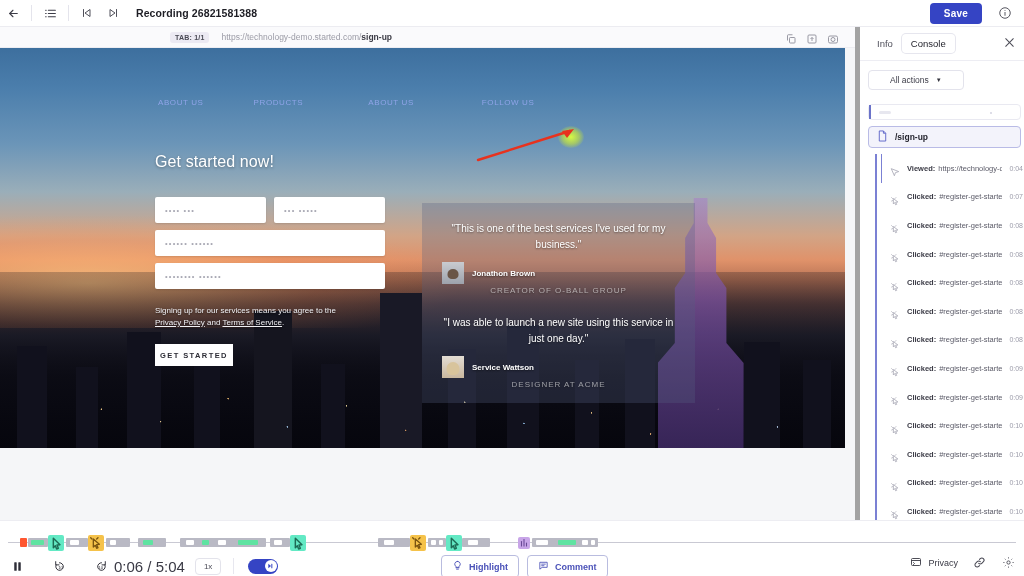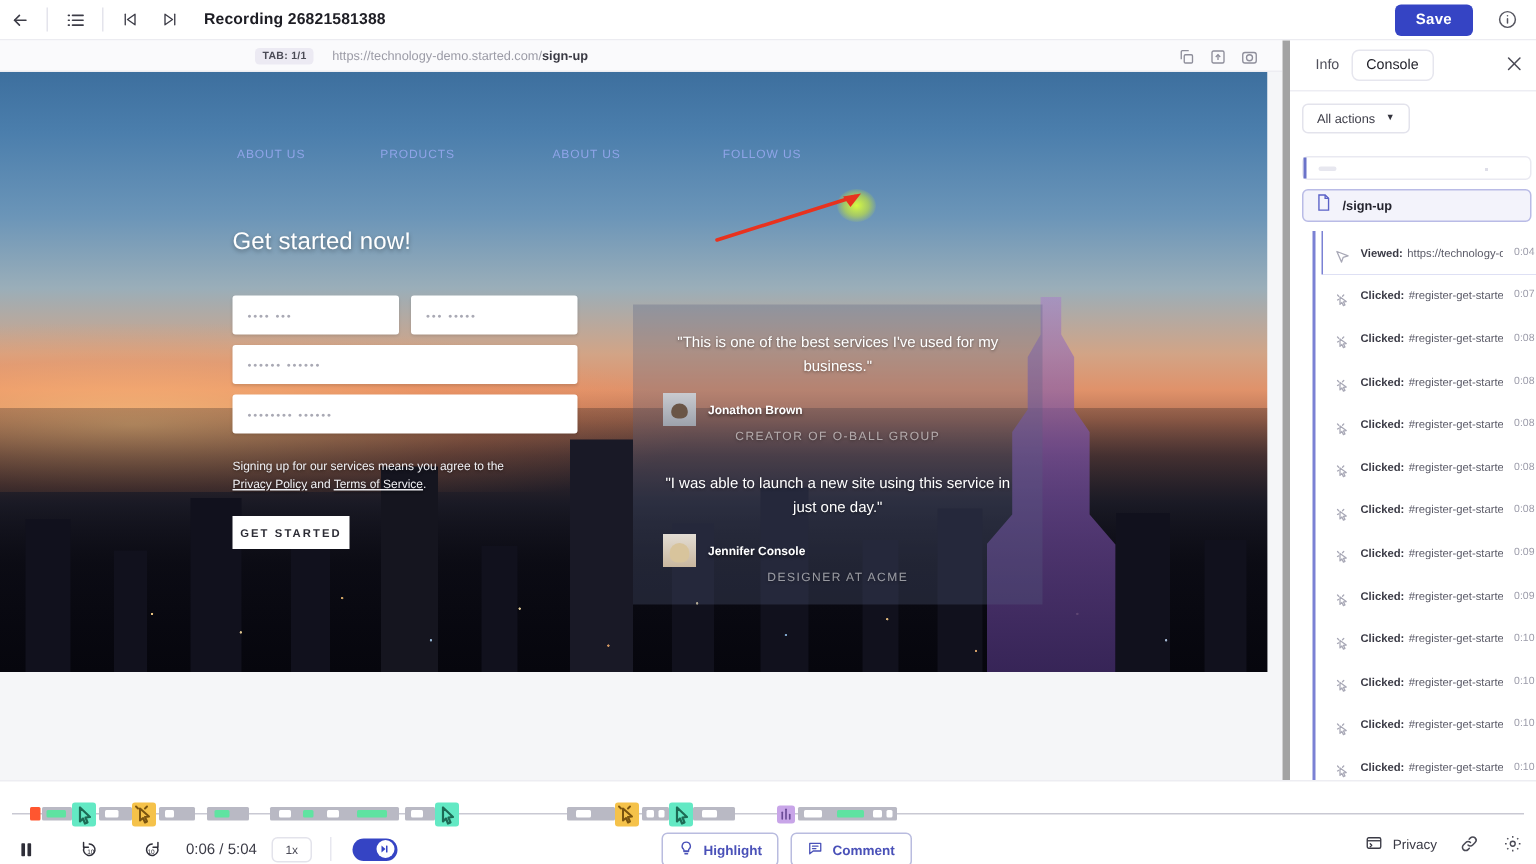--- a/index.html
+++ b/index.html
@@ -199,21 +199,21 @@
     border-bottom: 1px solid #ededf3;
   }
   .rp-tab {
     font-size: 9.5px; color: #51515c; padding: 4px 9px; border-radius: 4px; cursor: pointer;
   }
   .rp-tab.active { background: #fff; box-shadow: 0 0 0 1px #e6e6ee; color: #1d1d26; }
   .rp-close { margin-left: auto; color: #4a4a55; cursor: pointer; font-size: 13px; line-height: 1; }
   .rp-filter { padding: 8px 8px 6px 8px; }
   .filter-pill {
     display: inline-flex; align-items: center; gap: 7px;
-    border: 1px solid #e3e3ec; border-radius: 4px; padding: 4px 9px;
+    border: 1px solid #e3e3ec; border-radius: 4px; padding: 4px 21px;
     font-size: 8.5px; color: #3d3d48; cursor: pointer; background: #fff;
   }
   .caret { font-size: 6px; color: #33333d; }
 
   .rp-scroll { position: absolute; top: 77px; left: 0; width: 169px; height: 416px; overflow: hidden; }
   .pghost {
     height: 16px; margin: 0 8px 6px 8px; border: 1px solid #e9e9f1; border-radius: 4px;
     background: #fff; position: relative;
   }
   .pghost:before {
@@ -259,21 +259,21 @@
   .seg .w { position: absolute; top: 2px; height: 5px; background: #fff; border-radius: 1px; }
   .mk { position: absolute; top: 0; width: 16px; height: 16px; border-radius: 2px; }
   .mk.click { background: #63e9c4; }
   .mk.rage { background: #f5c24a; }
   .mk.scroll { background: #c8a5e8; }
   .mk.start { background: #ff5630; width: 7px; top: 3px; height: 9px; border-radius: 1px; }
   .mk svg { display: block; }
 
   .ctrls { position: absolute; top: 34px; left: 0; width: 1024px; height: 22px; display: flex; align-items: center; }
   .c-btn { width: 26px; height: 22px; display: flex; align-items: center; justify-content: center; color: #2e2e38; cursor: pointer; }
-  .c-time { font-size: 10px; color: #3a3a45; margin-left: 10px; white-space: nowrap; }
+  .c-time { font-size: 15px; color: #3a3a45; white-space: nowrap; }
   .speed {
     margin-left: 10px; border: 1px solid #e3e3eb; border-radius: 4px;
     font-size: 8px; color: #4a4a56; padding: 3px 8px; cursor: pointer;
   }
   .c-sep { width: 1px; height: 16px; background: #e7e7ef; margin-left: 12px; }
   .toggle {
     margin-left: 14px; width: 30px; height: 15px; border-radius: 8px; background: #3544c4;
     position: relative; cursor: pointer;
   }
   .toggle .knob {
@@ -410,21 +410,21 @@
         <div class="quote">"This is one of the best services I've used for my business."</div>
         <div class="who">
           <div class="ava m"></div>
           <div class="nm">Jonathon Brown</div>
         </div>
         <div class="role">CREATOR OF O-BALL GROUP</div>
         <div class="t-gap"></div>
         <div class="quote">"I was able to launch a new site using this service in just one day."</div>
         <div class="who">
           <div class="ava f"></div>
-          <div class="nm">Jennifer Console</div>
+          <div class="nm">Service Wattson</div>
         </div>
         <div class="role">DESIGNER AT ACME</div>
       </div>
 
       <div class="footer-cols">
         <span class="fc1">ABOUT US</span>
         <span class="fc2">PRODUCTS</span>
         <span class="fc3">ABOUT US</span>
         <span class="fc4">FOLLOW US</span>
       </div>

